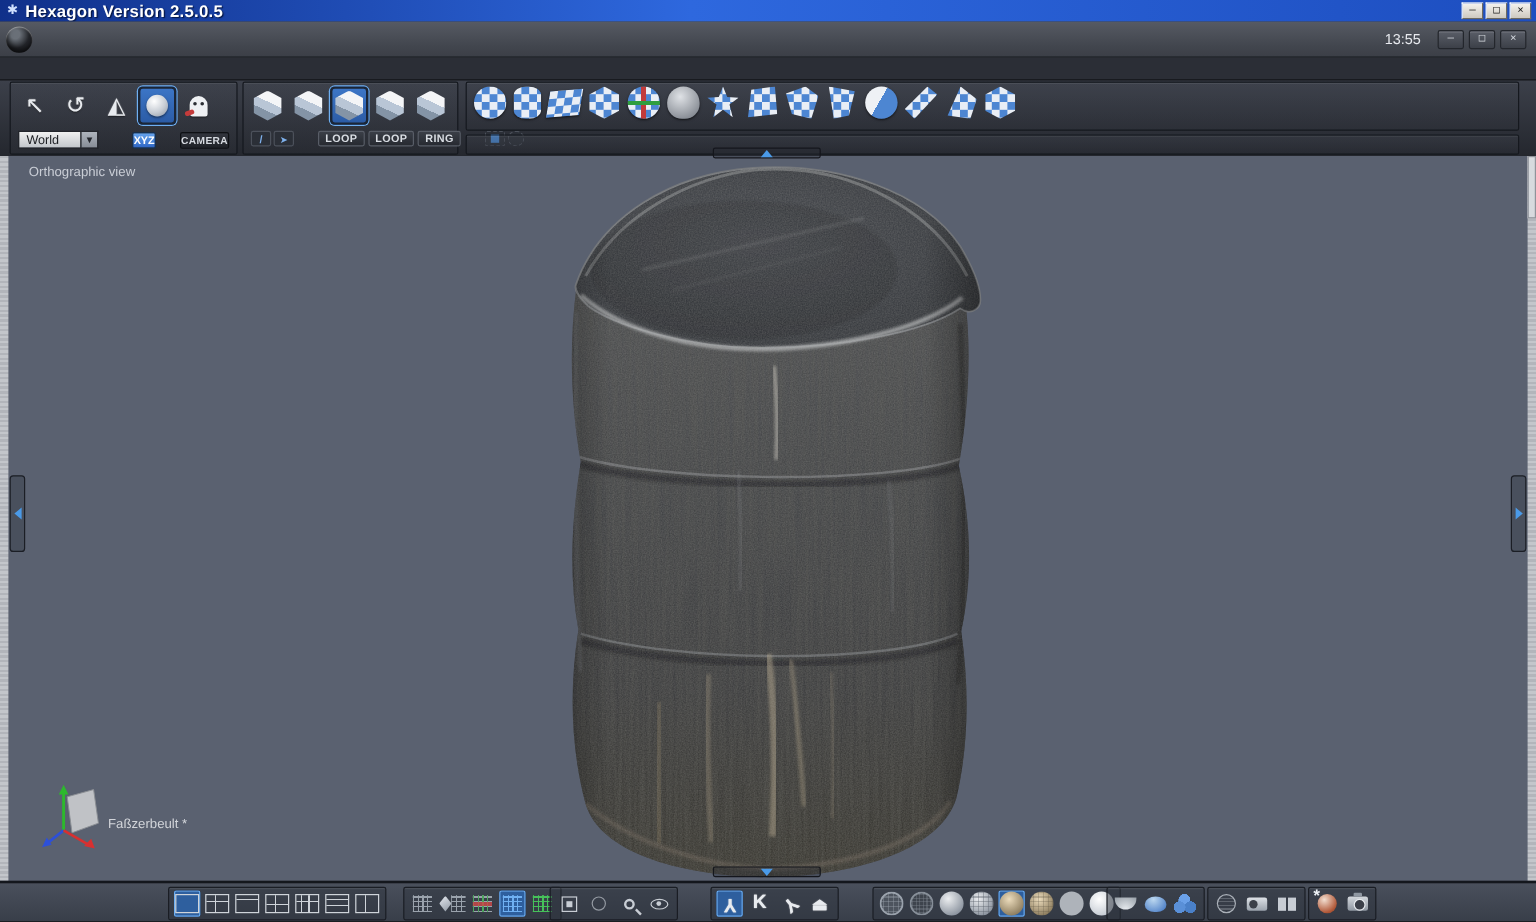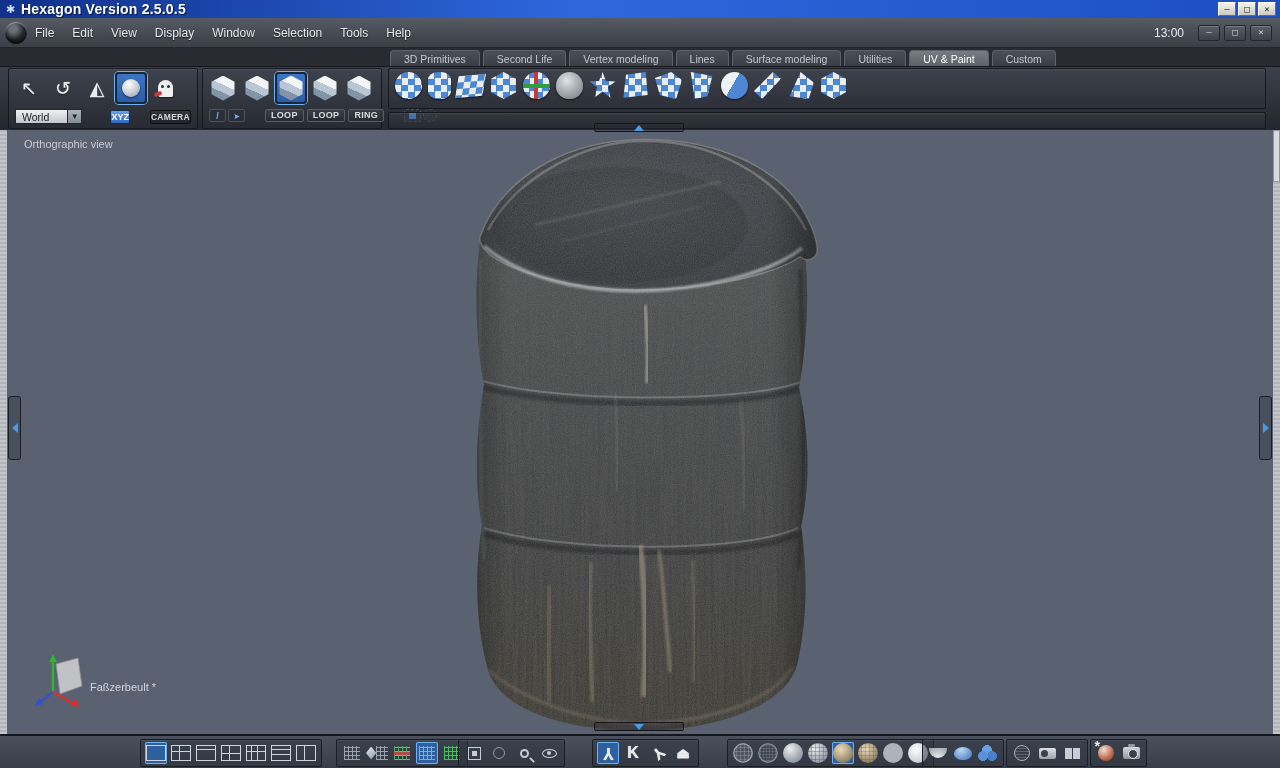--- a/index.html
+++ b/index.html
@@ -221,51 +221,29 @@
     <div class="win-controls">
 
     <button class="wbtn">–</button>
         <button class="wbtn">□</button>
         <button class="wbtn">×</button>
       </div>
   </div>
 
   <div id="menubar">
     <span class="logo"></span>
-    <div class="menus">
-
-    <span class="menu-item">File</span>
-        <span class="menu-item">Edit</span>
-        <span class="menu-item">View</span>
-        <span class="menu-item">Display</span>
-        <span class="menu-item">Window</span>
-        <span class="menu-item">Selection</span>
-        <span class="menu-item">Tools</span>
-        <span class="menu-item">Help</span>
-      </div>
-    <span class="clock">13:00</span>
+    <span class="clock">13:55</span>
     <div class="mbar-controls">
 
     <button class="mbtn">–</button>
         <button class="mbtn">□</button>
         <button class="mbtn">×</button>
       </div>
   </div>
 
-  <div id="tabrow">
-
-  <span class="tab">3D Primitives</span>
-      <span class="tab">Second Life</span>
-      <span class="tab">Vertex modeling</span>
-      <span class="tab">Lines</span>
-      <span class="tab">Surface modeling</span>
-      <span class="tab">Utilities</span>
-      <span class="tab active">UV &amp; Paint</span>
-      <span class="tab">Custom</span>
-    </div>
 
   <div id="toolzone">
 
     <div class="panel" id="p1">
       <div class="icon-row">
 
       <span class="tbtn">
             <span class="glyph">↖</span>
           </span>
           <span class="tbtn">

